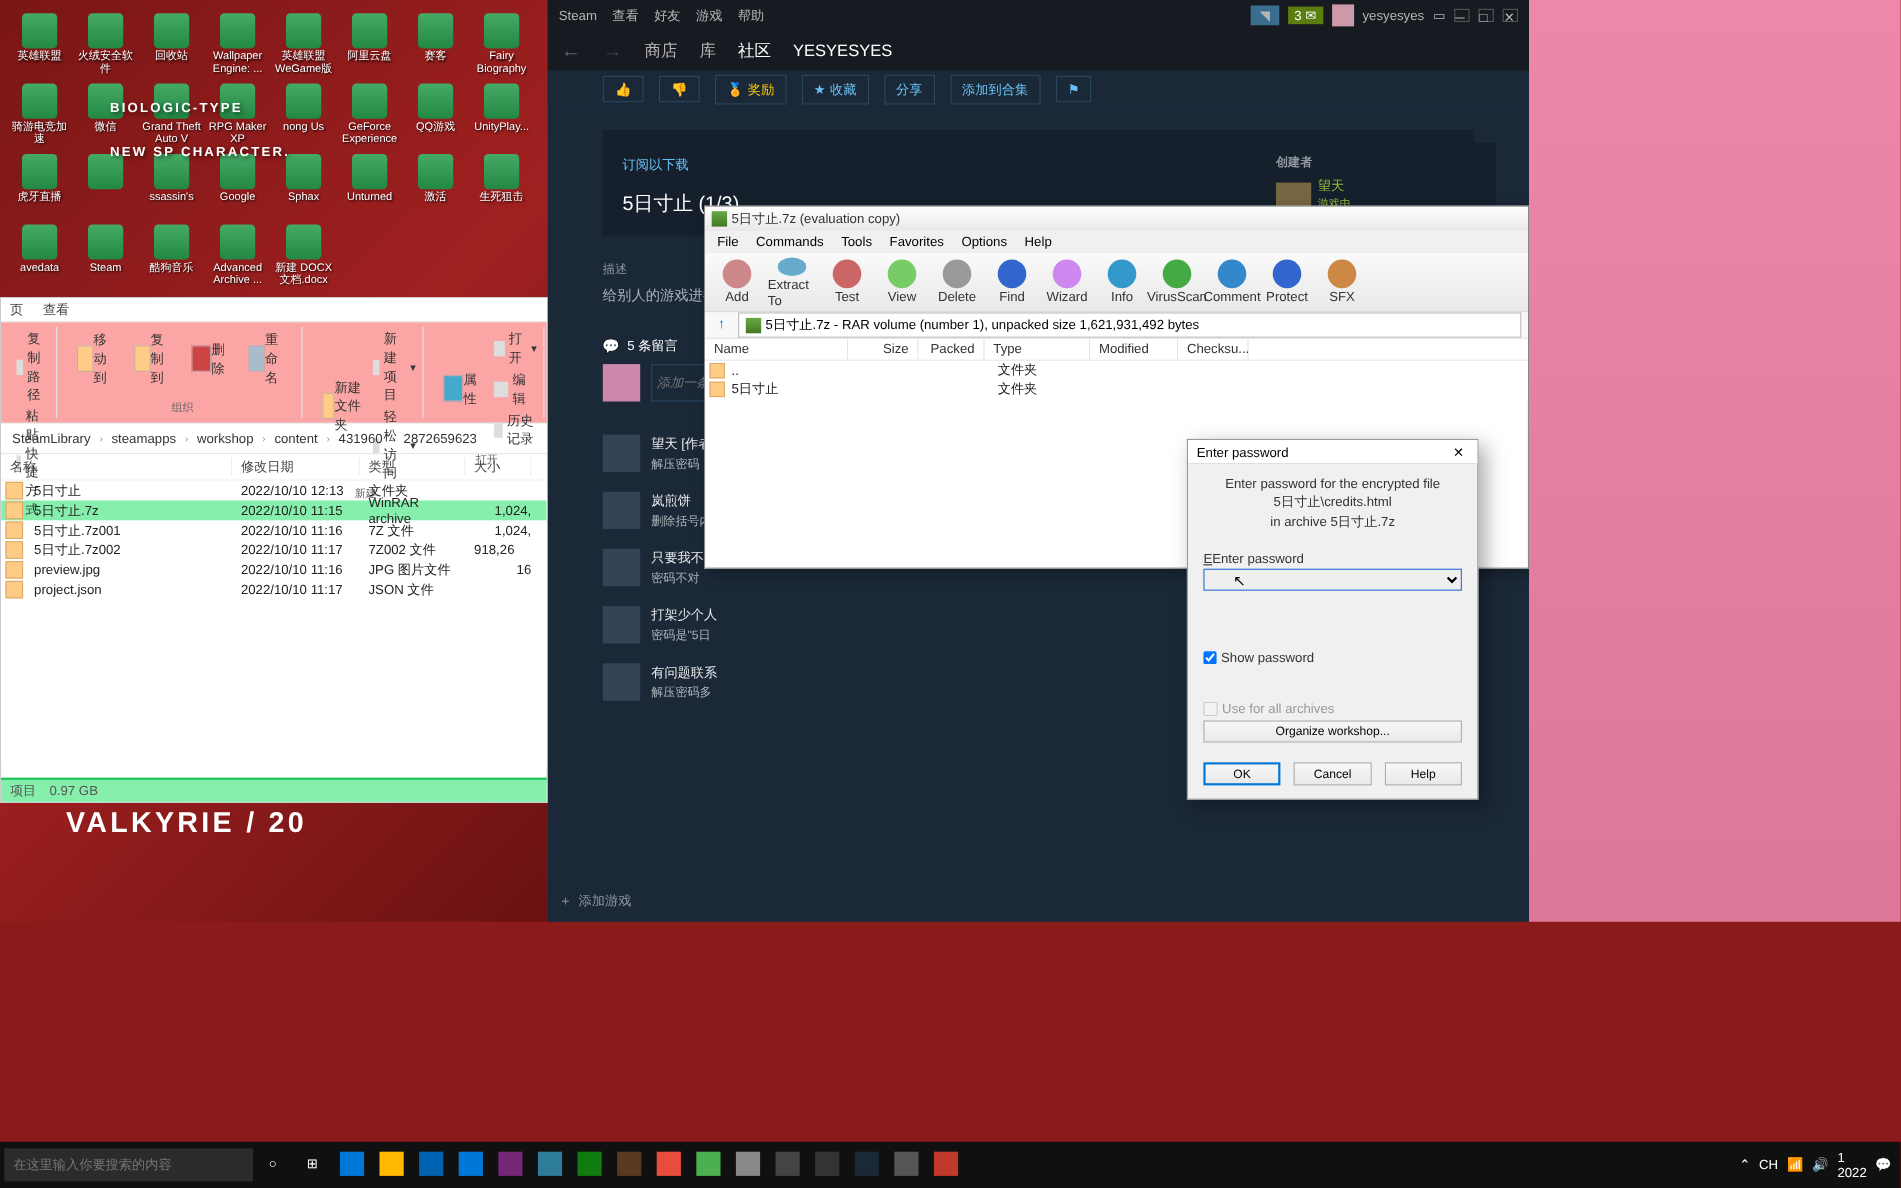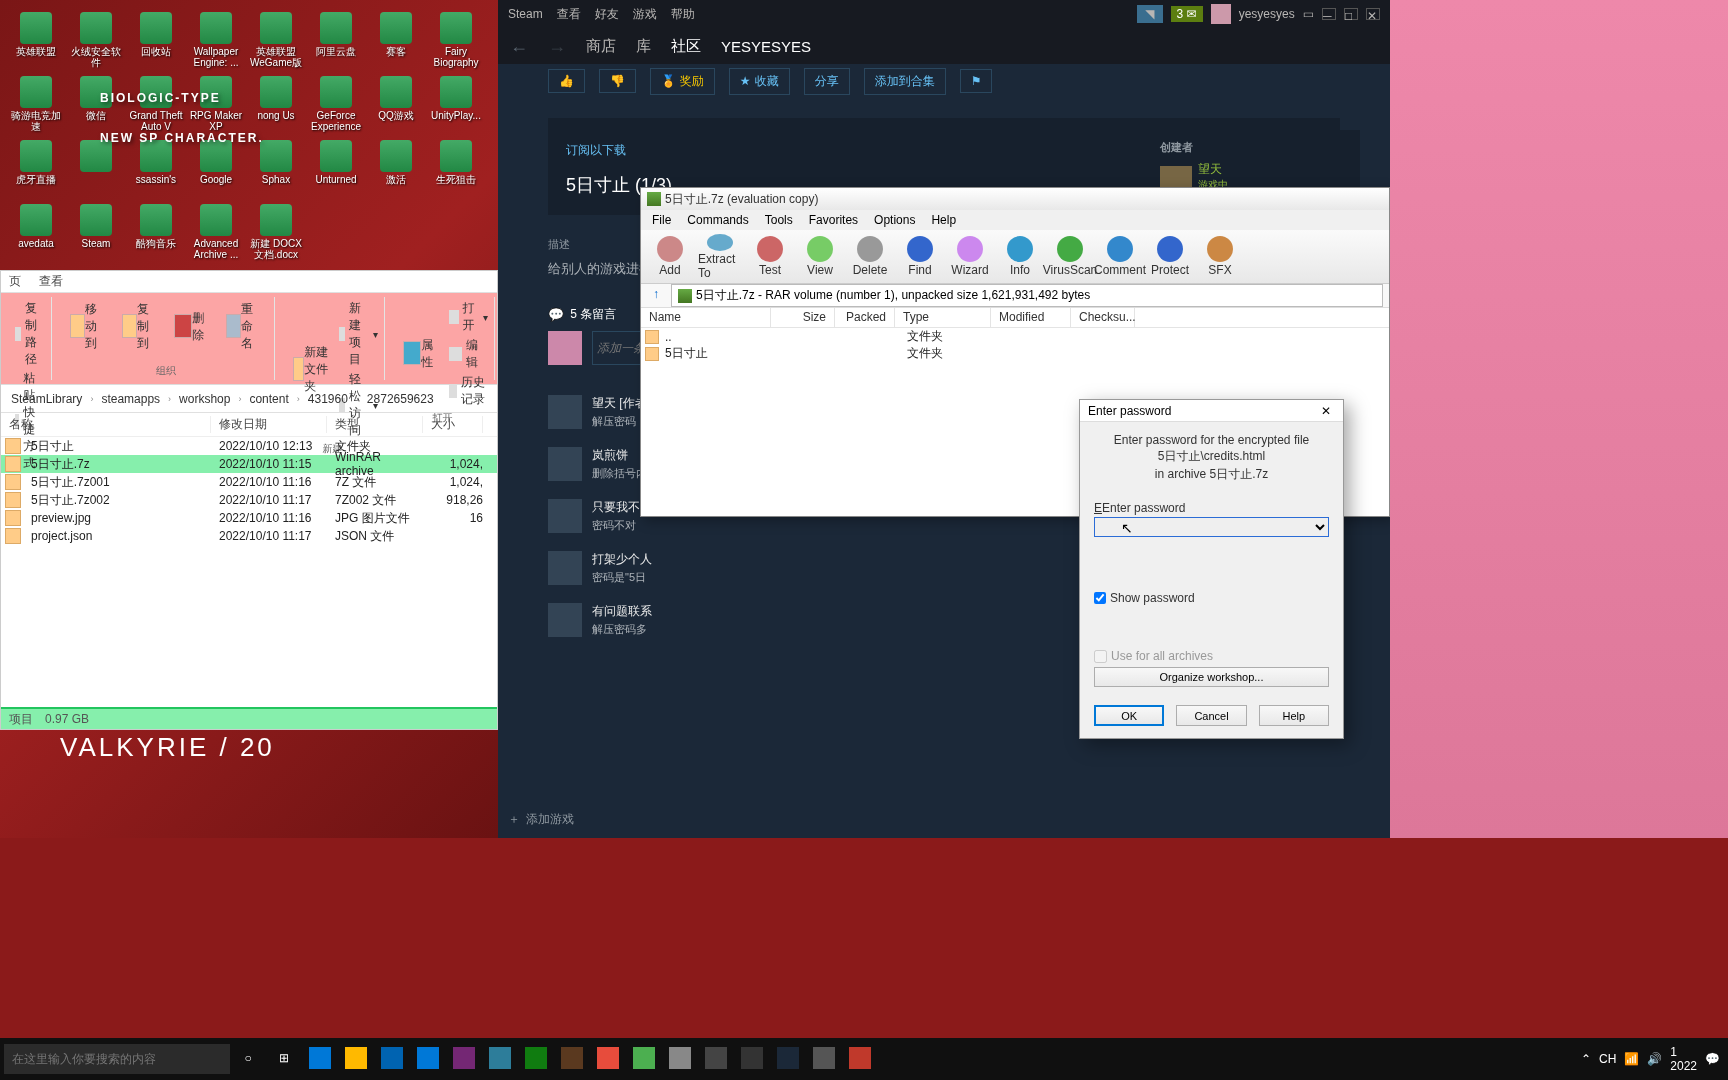--- a/index.html
+++ b/index.html
@@ -3,21 +3,21 @@
 <meta charset="utf-8">
 <style>
 *{margin:0;padding:0;box-sizing:border-box;font-family:"Microsoft YaHei",Arial,sans-serif;font-size:12px}
 body{width:1728px;height:1080px;overflow:hidden;position:relative;background:#8b1a1a}
 .desktop{position:absolute;left:0;top:0;width:498px;height:838px;background:linear-gradient(135deg,#7a1616,#a02020,#6a1212);overflow:hidden}
 .desktop-icons{display:flex;flex-wrap:wrap;padding:8px;gap:4px}
 .desktop-icon{width:56px;height:60px;display:flex;flex-direction:column;align-items:center;justify-content:flex-start;color:#fff;text-align:center;cursor:pointer;padding-top:4px}
 .desktop-icon .ico{width:32px;height:32px;background:linear-gradient(#4a6,#284);border-radius:4px;margin-bottom:2px}
 .desktop-icon span{font-size:10px;line-height:11px;display:block;text-shadow:1px 1px 2px #000}
 .wall-title{position:absolute;left:100px;top:78px;color:#fff;font-size:32px;font-weight:bold;letter-spacing:2px;line-height:40px;text-shadow:2px 2px 4px rgba(0,0,0,.6)}
-.wall-sub{position:absolute;left:60px;bottom:75px;color:#fff;font-size:26px;font-weight:normal;letter-spacing:3px}
+.wall-sub{position:absolute;left:60px;bottom:75px;color:#fff;font-size:26px;font-weight:bold;letter-spacing:3px}
 
 .explorer{position:absolute;left:0;top:270px;width:498px;height:460px;background:#fff;border:1px solid #ccc}
 .exp-ribbon-tab{height:22px;background:#fff;border-bottom:1px solid #e0e0e0;display:flex;align-items:center;padding:0 8px;gap:18px;font-size:11px;color:#444}
 .exp-ribbon{height:92px;background:#fca5a5;border-bottom:1px solid #ddd;display:flex;padding:4px 8px;gap:6px}
 .rib-group{display:flex;flex-direction:column;align-items:center;justify-content:space-between;border-right:1px solid #e4e4e4;padding:2px 6px}
 .rib-btn{display:flex;flex-direction:row;align-items:center;font-size:10px;color:#333;padding:2px 6px}
 .rib-btn .ic{width:24px;height:24px;background:#ffe08a;border:1px solid #caa;margin-bottom:2px}
 .rib-row{display:flex;gap:4px}
 .rib-label{font-size:10px;color:#666;margin-top:2px}
 .rib-small{display:flex;align-items:center;gap:4px;font-size:10px;color:#333;padding:1px 0}
@@ -80,21 +80,21 @@
 .dlg{position:absolute;left:1079px;top:399px;width:265px;background:#f0f0f0;border:1px solid #999;box-shadow:6px 6px 18px rgba(0,0,0,.35)}
 .dlg-title{height:22px;background:#fff;border-bottom:1px solid #ddd;display:flex;align-items:center;justify-content:space-between;padding:0 8px;font-size:11px}
 .dlg-close{cursor:pointer;padding:0 4px}
 .dlg-body{padding:10px 14px;font-size:11px;color:#333;text-align:center}
 .dlg-body p{margin:1px 0}
 .dlg-field{text-align:left;margin-top:18px}
 .dlg-field label{display:block;margin-bottom:2px}
 .dlg select{width:100%;height:20px;border:1px solid #2b6cd6;padding:0 3px}
 .dlg .chk{text-align:left;margin-top:54px;display:flex;align-items:center;gap:4px}
 .dlg .chk input{width:12px;height:12px}
-.dlg .chk2{text-align:left;margin-top:44px;display:flex;align-items:center;gap:4px;color:#999}
+.dlg .chk2{text-align:left;margin-top:32px;display:flex;align-items:center;gap:4px;color:#999}
 .dlg-btn{width:100%;height:20px;border:1px solid #adadad;background:linear-gradient(#f8f8f8,#e8e8e8);margin-top:4px;font-size:11px;cursor:pointer}
 .dlg-foot{display:flex;gap:12px;padding:8px 14px 12px;justify-content:center}
 .dlg-foot button{width:72px;height:21px;border:1px solid #adadad;background:linear-gradient(#f8f8f8,#e8e8e8);font-size:11px;cursor:pointer}
 .dlg-foot button.primary{border:2px solid #0078d7}
 
 .bili{position:absolute;right:0;top:0;width:338px;height:838px;background:linear-gradient(#e8a,#d79);display:flex;align-items:center;justify-content:center;overflow:hidden}
 
 .taskbar{position:absolute;left:0;bottom:0;width:100%;height:42px;background:#101010;display:flex;align-items:center}
 .taskbar .search{width:226px;height:30px;background:#2b2b2b;color:#ccc;border:none;margin-left:4px;padding:0 8px;font-size:12px}
 .taskbar .tbtn{width:36px;height:42px;display:flex;align-items:center;justify-content:center;cursor:pointer;border-bottom:2px solid transparent}
@@ -352,21 +352,21 @@
         <div class="exp-cell" style="width:188px">5日寸止.7z001</div>
         <div class="exp-cell" style="width:116px">2022/10/10 11:16</div>
         <div class="exp-cell" style="width:96px">7Z 文件</div>
         <div class="exp-cell" style="width:60px;text-align:right">1,024,</div>
       </div>
       <div class="exp-row">
         <div class="fi"></div>
         <div class="exp-cell" style="width:188px">5日寸止.7z002</div>
         <div class="exp-cell" style="width:116px">2022/10/10 11:17</div>
         <div class="exp-cell" style="width:96px">7Z002 文件</div>
-        <div class="exp-cell" style="width:60px;text-align:right">918,26</div>
+        <div class="exp-cell" style="width:60px;">918,26</div>
       </div>
       <div class="exp-row">
         <div class="fi"></div>
         <div class="exp-cell" style="width:188px">preview.jpg</div>
         <div class="exp-cell" style="width:116px">2022/10/10 11:16</div>
         <div class="exp-cell" style="width:96px">JPG 图片文件</div>
         <div class="exp-cell" style="width:60px;text-align:right">16</div>
       </div>
       <div class="exp-row">
         <div class="fi"></div>

